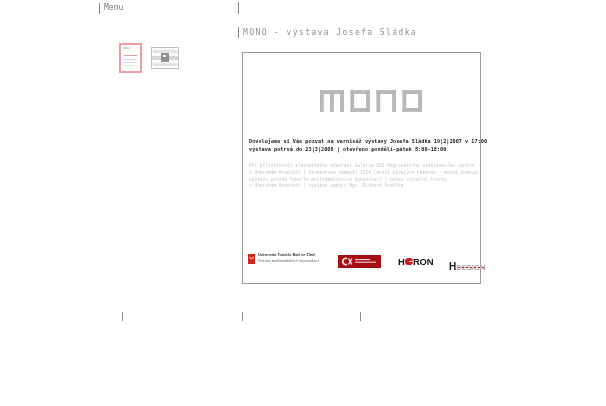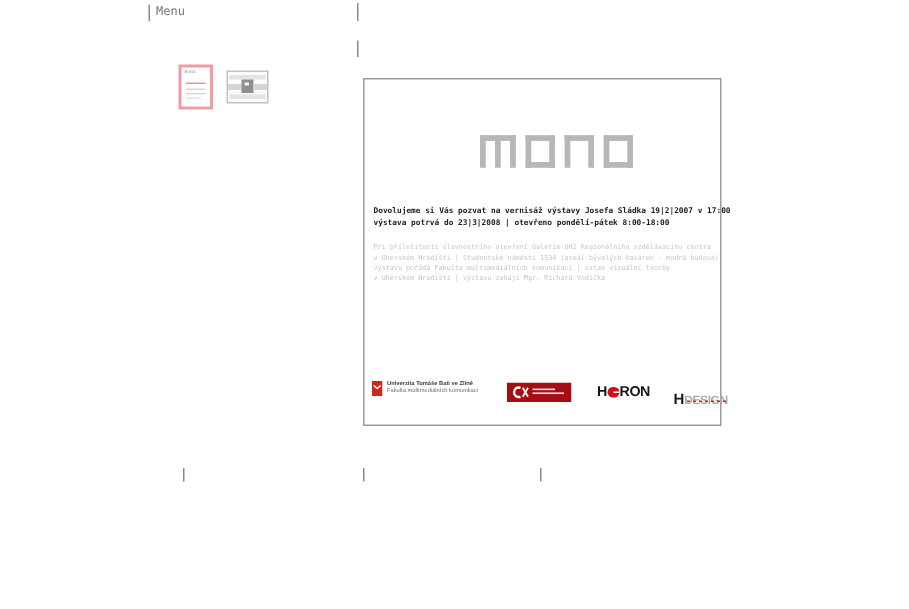--- a/index.html
+++ b/index.html
@@ -56,20 +56,21 @@
 </head>
 <body>
 
 <div class="screen">
 
   <div class="tick" style="left:99px; top:3px; height:11px;"></div>
   <div class="menu-link">Menu</div>
   <div class="tick" style="left:238px; top:2px; height:12px;"></div>
 
   <div class="tick" style="left:238px; top:27px; height:11px;"></div>
+  <div class="page-title">MONO - výstava Josefa Sládka</div>
 
   <div class="thumb1">
     <div class="thumb1-label">mono</div>
     <div class="t1-line" style="top:10px; width:13px; background:#e09a9a;"></div>
     <div class="t1-line" style="top:14px; width:13px; background:#d8d8d8;"></div>
     <div class="t1-line" style="top:17px; width:13px; background:#d8d8d8;"></div>
     <div class="t1-line" style="top:20px; width:10px; background:#e2e2e2;"></div>
   </div>
 
   <div class="thumb2">

